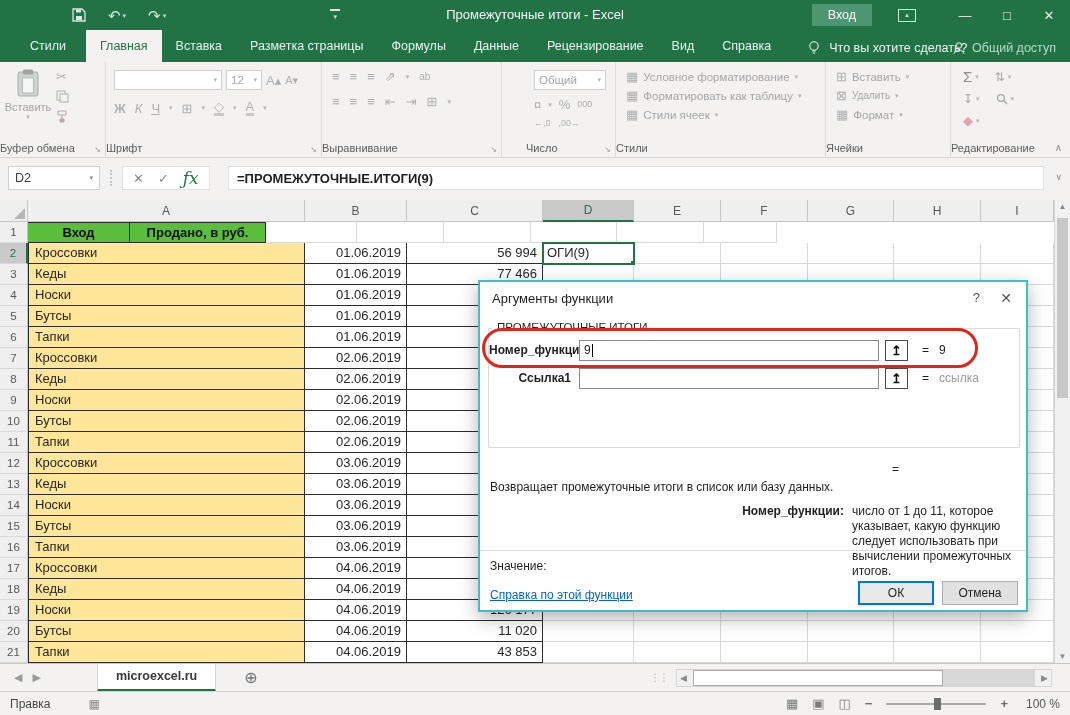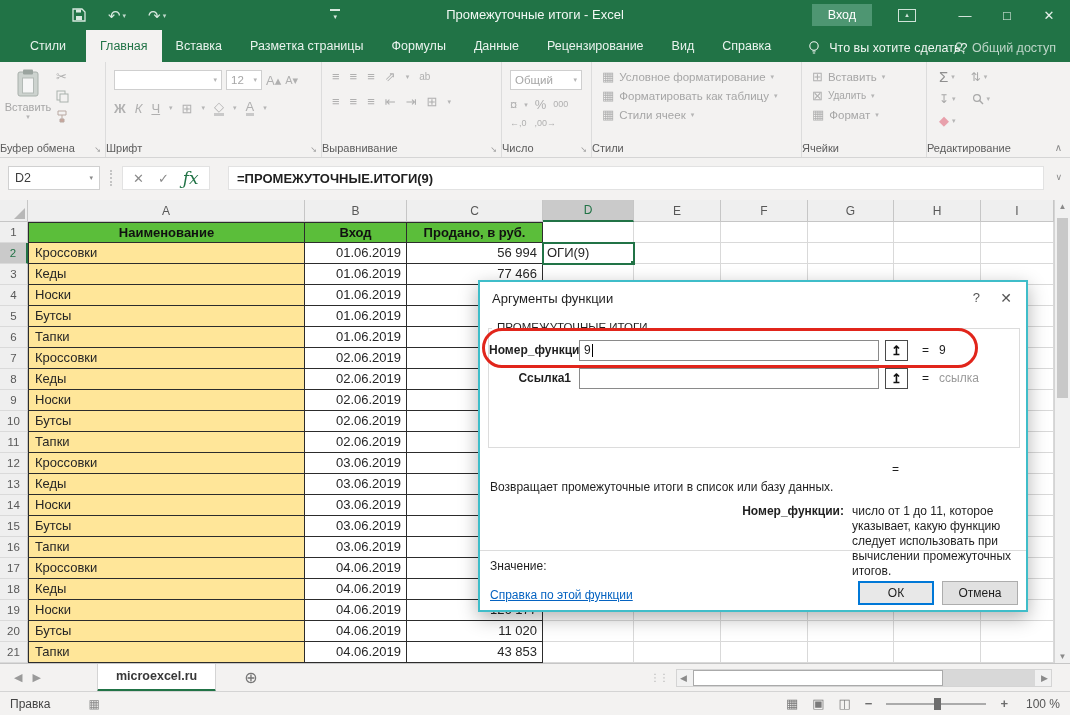--- a/index.html
+++ b/index.html
@@ -273,21 +273,21 @@
       <span class="gi">≡</span>
       <span class="gi">⇤</span>
       <span class="gi">⇥</span>
       <span class="gi">⊞</span>
         <span class="dd7">▾</span>
     </div>
     <span class="glabel">Выравнивание</span>
     <span class="glaunch">↘</span>
   </div>
 
-  <div class="rgroup" style="width:90px;padding:8px 4px 0 8px;">
+  <div class="rgroup" style="width:90px;padding:8px 4px 0 8px;margin-left:24px;">
     <div class="combo" style="width:72px;">
         <span>Общий</span>
         <span class="dd">▾</span>
       </div>
     <div class="smallrow" style="margin-top:8px;gap:7px;">
       <span class="gi">¤</span>
         <span class="dd7">▾</span>
       <span class="gi">%</span>
       <span class="gi" style="font-size:9px;">000</span>
     </div>
@@ -399,21 +399,20 @@
     <div class="ch sel" style="width: 91px;">D</div>
     <div class="ch" style="width: 87px;">E</div>
     <div class="ch" style="width: 87px;">F</div>
     <div class="ch" style="width: 86px;">G</div>
     <div class="ch" style="width: 87px;">H</div>
     <div class="ch" style="width: 73px;">I</div>
   </div>
 <div id="rows">
     <div class="grow">
       <div class="rn">1</div>
-      <div class="cell tc hdr first" style="width: 277px;">Наименование</div>
       <div class="cell tc hdr" style="width: 102px;">Вход</div>
       <div class="cell tc hdr" style="width: 136px;">Продано, в руб.</div>
       <div class="cell pc" style="width: 91px;"></div>
       <div class="cell pc" style="width: 87px;"></div>
       <div class="cell pc" style="width: 87px;"></div>
       <div class="cell pc" style="width: 86px;"></div>
       <div class="cell pc" style="width: 87px;"></div>
       <div class="cell pc" style="width: 73px;"></div>
     </div>
     <div class="grow">

